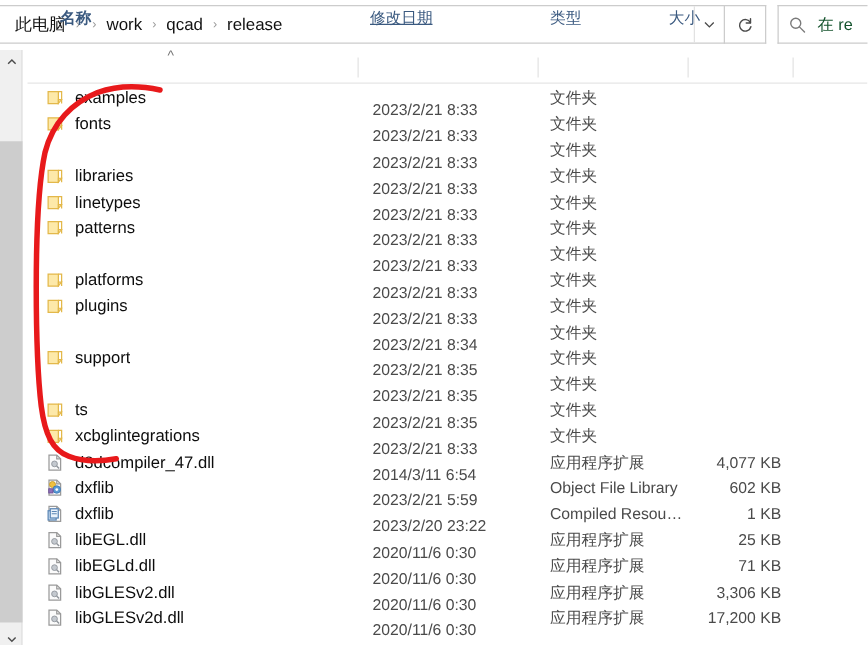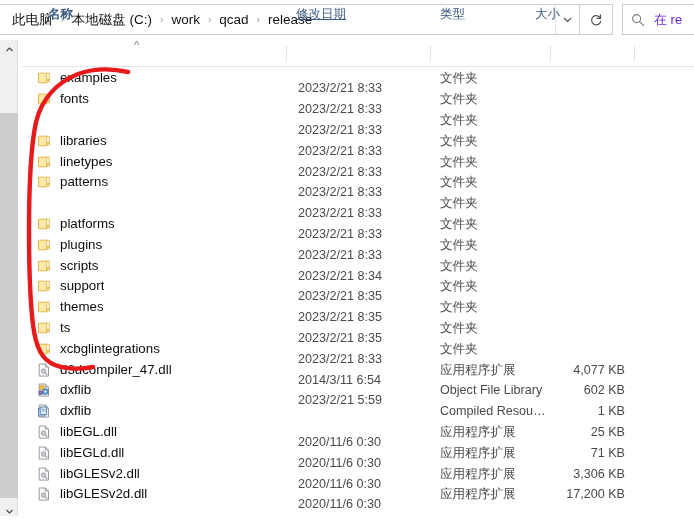--- a/index.html
+++ b/index.html
@@ -81,21 +81,21 @@
     border: 1px solid #cccccc;
     border-right: none;
     background: #ffffff;
     display: flex; align-items: center;
     overflow: hidden;
   }
   .search-ico { margin-left: 8px; flex: 0 0 auto; }
   .search-ph {
     margin-left: 9px;
     font-size: 13px;
-    color: #6d28d9;
+    color: #14532d;
     white-space: nowrap;
   }
 
   
   .col-head {
     position: absolute;
     left: 22px; top: 40px;
     width: 672px; height: 27px;
     background: #ffffff;
     border-bottom: 1px solid #e6e6e6;
@@ -228,21 +228,20 @@
 <body>
 
 <div id="explorer">
 
   <div class="addressbar-row">
 
     <div class="crumb-box">
       <div class="crumbs" id="crumbs">
           <span class="crumb">此电脑</span>
           <span class="crumb-sep">›</span>
-          <span class="crumb">本地磁盘 (C:)</span>
           <span class="crumb-sep">›</span>
           <span class="crumb">work</span>
           <span class="crumb-sep">›</span>
           <span class="crumb">qcad</span>
           <span class="crumb-sep">›</span>
           <span class="crumb">release</span>
         </div>
       <div class="crumb-caret">
         <svg class="ico" width="11" height="11" viewBox="0 0 11 11">
           <path d="M2 4 L5.5 7.5 L9 4" fill="none" stroke="#4a4a4a" stroke-width="1.1"></path>
@@ -375,54 +374,38 @@
             <path d="M10.7 9.6 l2.6 0 l-2.6 3.2 z" fill="#f5d98a" stroke="#e3b84a" stroke-width="0.9"></path>
             <path d="M10.7 3.2 h2.6 v9.6" fill="none" stroke="#e3b84a" stroke-width="1"></path>
           </svg>
           <span class="label">plugins</span>
         </div>
         <div class="cell-date">2023/2/21 8:33</div>
         <div class="cell-type">文件夹</div>
         <div class="cell-size"></div>
       </div>
       <div class="row">
-        <div class="cell-name">
-          <svg class="ico" width="16" height="16" viewBox="0 0 16 16">
-            <path d="M2.5 3.2 h8.2 v9.6 h-8.2 z" fill="#fde9a9" stroke="#e3b84a" stroke-width="1"></path>
-            <path d="M10.7 9.6 l2.6 0 l-2.6 3.2 z" fill="#f5d98a" stroke="#e3b84a" stroke-width="0.9"></path>
-            <path d="M10.7 3.2 h2.6 v9.6" fill="none" stroke="#e3b84a" stroke-width="1"></path>
-          </svg>
-          <span class="label">scripts</span>
-        </div>
         <div class="cell-date">2023/2/21 8:34</div>
         <div class="cell-type">文件夹</div>
         <div class="cell-size"></div>
       </div>
       <div class="row">
         <div class="cell-name">
           <svg class="ico" width="16" height="16" viewBox="0 0 16 16">
             <path d="M2.5 3.2 h8.2 v9.6 h-8.2 z" fill="#fde9a9" stroke="#e3b84a" stroke-width="1"></path>
             <path d="M10.7 9.6 l2.6 0 l-2.6 3.2 z" fill="#f5d98a" stroke="#e3b84a" stroke-width="0.9"></path>
             <path d="M10.7 3.2 h2.6 v9.6" fill="none" stroke="#e3b84a" stroke-width="1"></path>
           </svg>
           <span class="label">support</span>
         </div>
         <div class="cell-date">2023/2/21 8:35</div>
         <div class="cell-type">文件夹</div>
         <div class="cell-size"></div>
       </div>
       <div class="row">
-        <div class="cell-name">
-          <svg class="ico" width="16" height="16" viewBox="0 0 16 16">
-            <path d="M2.5 3.2 h8.2 v9.6 h-8.2 z" fill="#fde9a9" stroke="#e3b84a" stroke-width="1"></path>
-            <path d="M10.7 9.6 l2.6 0 l-2.6 3.2 z" fill="#f5d98a" stroke="#e3b84a" stroke-width="0.9"></path>
-            <path d="M10.7 3.2 h2.6 v9.6" fill="none" stroke="#e3b84a" stroke-width="1"></path>
-          </svg>
-          <span class="label">themes</span>
-        </div>
         <div class="cell-date">2023/2/21 8:35</div>
         <div class="cell-type">文件夹</div>
         <div class="cell-size"></div>
       </div>
       <div class="row">
         <div class="cell-name">
           <svg class="ico" width="16" height="16" viewBox="0 0 16 16">
             <path d="M2.5 3.2 h8.2 v9.6 h-8.2 z" fill="#fde9a9" stroke="#e3b84a" stroke-width="1"></path>
             <path d="M10.7 9.6 l2.6 0 l-2.6 3.2 z" fill="#f5d98a" stroke="#e3b84a" stroke-width="0.9"></path>
             <path d="M10.7 3.2 h2.6 v9.6" fill="none" stroke="#e3b84a" stroke-width="1"></path>
@@ -481,20 +464,21 @@
           <svg class="ico" width="16" height="16" viewBox="0 0 16 16">
             <path d="M3.2 2 h6.2 l3.1 3.1 v9.0 h-9.3 z" fill="#fbfbfb" stroke="#9a9a9a" stroke-width="1"></path>
             <path d="M9.4 2 v3.1 h3.1" fill="none" stroke="#9a9a9a" stroke-width="1"></path>
             <rect x="2.5" y="5.6" width="6.4" height="7.4" fill="#d7e7f7" stroke="#5a86b5" stroke-width="1"></rect>
             <rect x="4.2" y="4.0" width="6.4" height="7.4" fill="#eaf3fc" stroke="#5a86b5" stroke-width="1"></rect>
             <line x1="5.4" y1="6.2" x2="9.4" y2="6.2" stroke="#5a86b5" stroke-width="0.8"></line>
             <line x1="5.4" y1="8.0" x2="9.4" y2="8.0" stroke="#5a86b5" stroke-width="0.8"></line>
           </svg>
           <span class="label">dxflib</span>
         </div>
+        <div class="cell-date">2023/2/20 23:22</div>
         <div class="cell-type">Compiled Resou…</div>
         <div class="cell-size">1 KB</div>
       </div>
       <div class="row">
         <div class="cell-name">
           <svg class="ico" width="16" height="16" viewBox="0 0 16 16">
             <path d="M3.2 2 h6.2 l3.1 3.1 v9.0 h-9.3 z" fill="#fbfbfb" stroke="#9a9a9a" stroke-width="1"></path>
             <path d="M9.4 2 v3.1 h3.1" fill="none" stroke="#9a9a9a" stroke-width="1"></path>
             <circle cx="7.6" cy="9.1" r="2.3" fill="#c4c9cf" stroke="#8f949a" stroke-width="0.7"></circle>
             <line x1="9.3" y1="10.8" x2="11.3" y2="12.8" stroke="#8f949a" stroke-width="1.1"></line>

